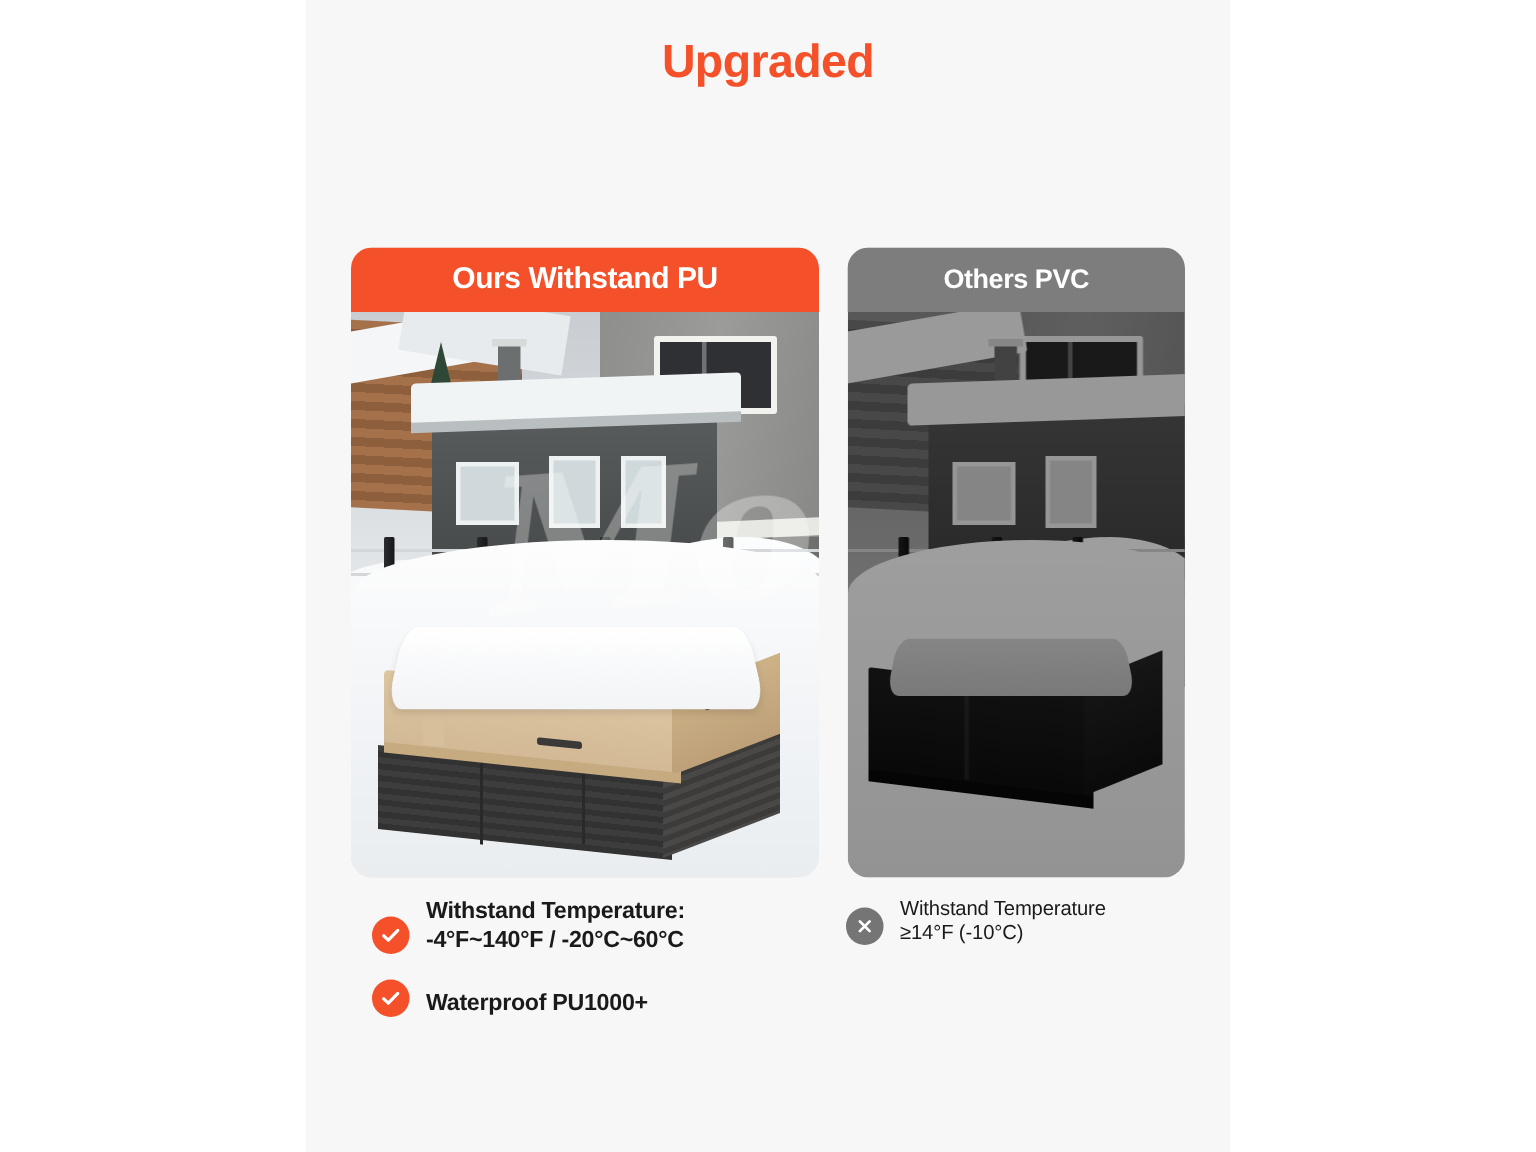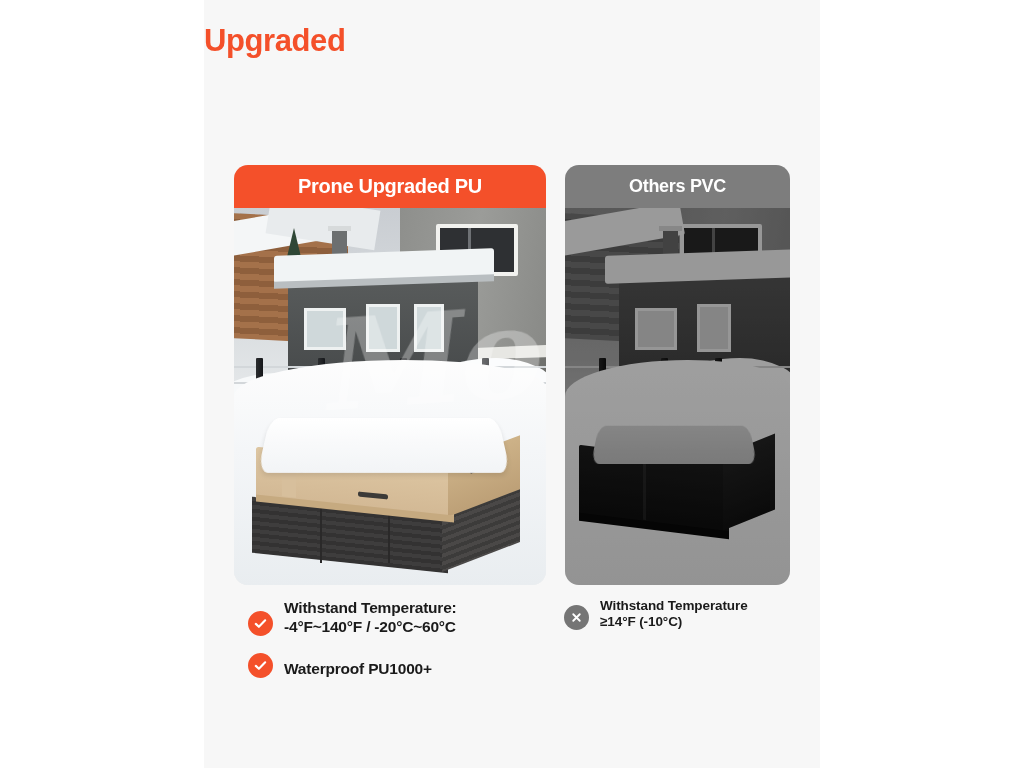--- a/index.html
+++ b/index.html
@@ -15,21 +15,21 @@
   #page { position:relative; width:1024px; height:768px; background:#ffffff; }
 
   #canvas {
     position:absolute; left:204px; top:0; width:616px; height:768px;
     background:#f7f7f7;
   }
 
   
   #headline {
     position:absolute; left:0; top:24px; width:616px;
-    text-align:left;
+    text-align:center;
   }
   .title-line {
     color:#f4502a;
     font-weight:bold;
     font-size:31px;
     line-height:34px;
     letter-spacing:-0.4px;
     white-space:nowrap;
   }
   #subtitle {
@@ -274,36 +274,36 @@
   .badge.no { background:#757575; }
   .badge svg { display:block; }
 
   .feat-text {
     color:#1a1a1a;
     font-weight:bold;
   }
   .col.left  .feat-text { font-size:15.5px; line-height:19px; letter-spacing:-0.2px; font-weight:500; }
   .col.right .feat-text { font-size:13.5px; line-height:16px; letter-spacing:-0.1px; font-weight:500; }
   .col.left .feat-text { font-weight:bold; }
-  .col.right .feat-text { font-weight:bold; }
+  .col.right .feat-text { font-weight:normal; }
 </style>
 </head>
 <body>
 
 <div id="page">
   <div id="canvas">
 
     <div id="headline">
       <div class="title-line">Upgraded</div>
     </div>
 
     <div id="cards">
 
       <div class="card ours">
-        <div class="card-header">Prone Upgraded PU</div>
+        <div class="card-header">Ours Withstand PU</div>
         <div class="photo">
           <div class="sky"></div>
           <div class="house-grey"></div>
           <div class="house-grey-lower"></div>
           <div class="grey-window"></div>
           <div class="grey-eave"></div>
           <div class="downspout"></div>
 
           <div class="cabin"></div>
           <div class="cabin-roof"></div>

